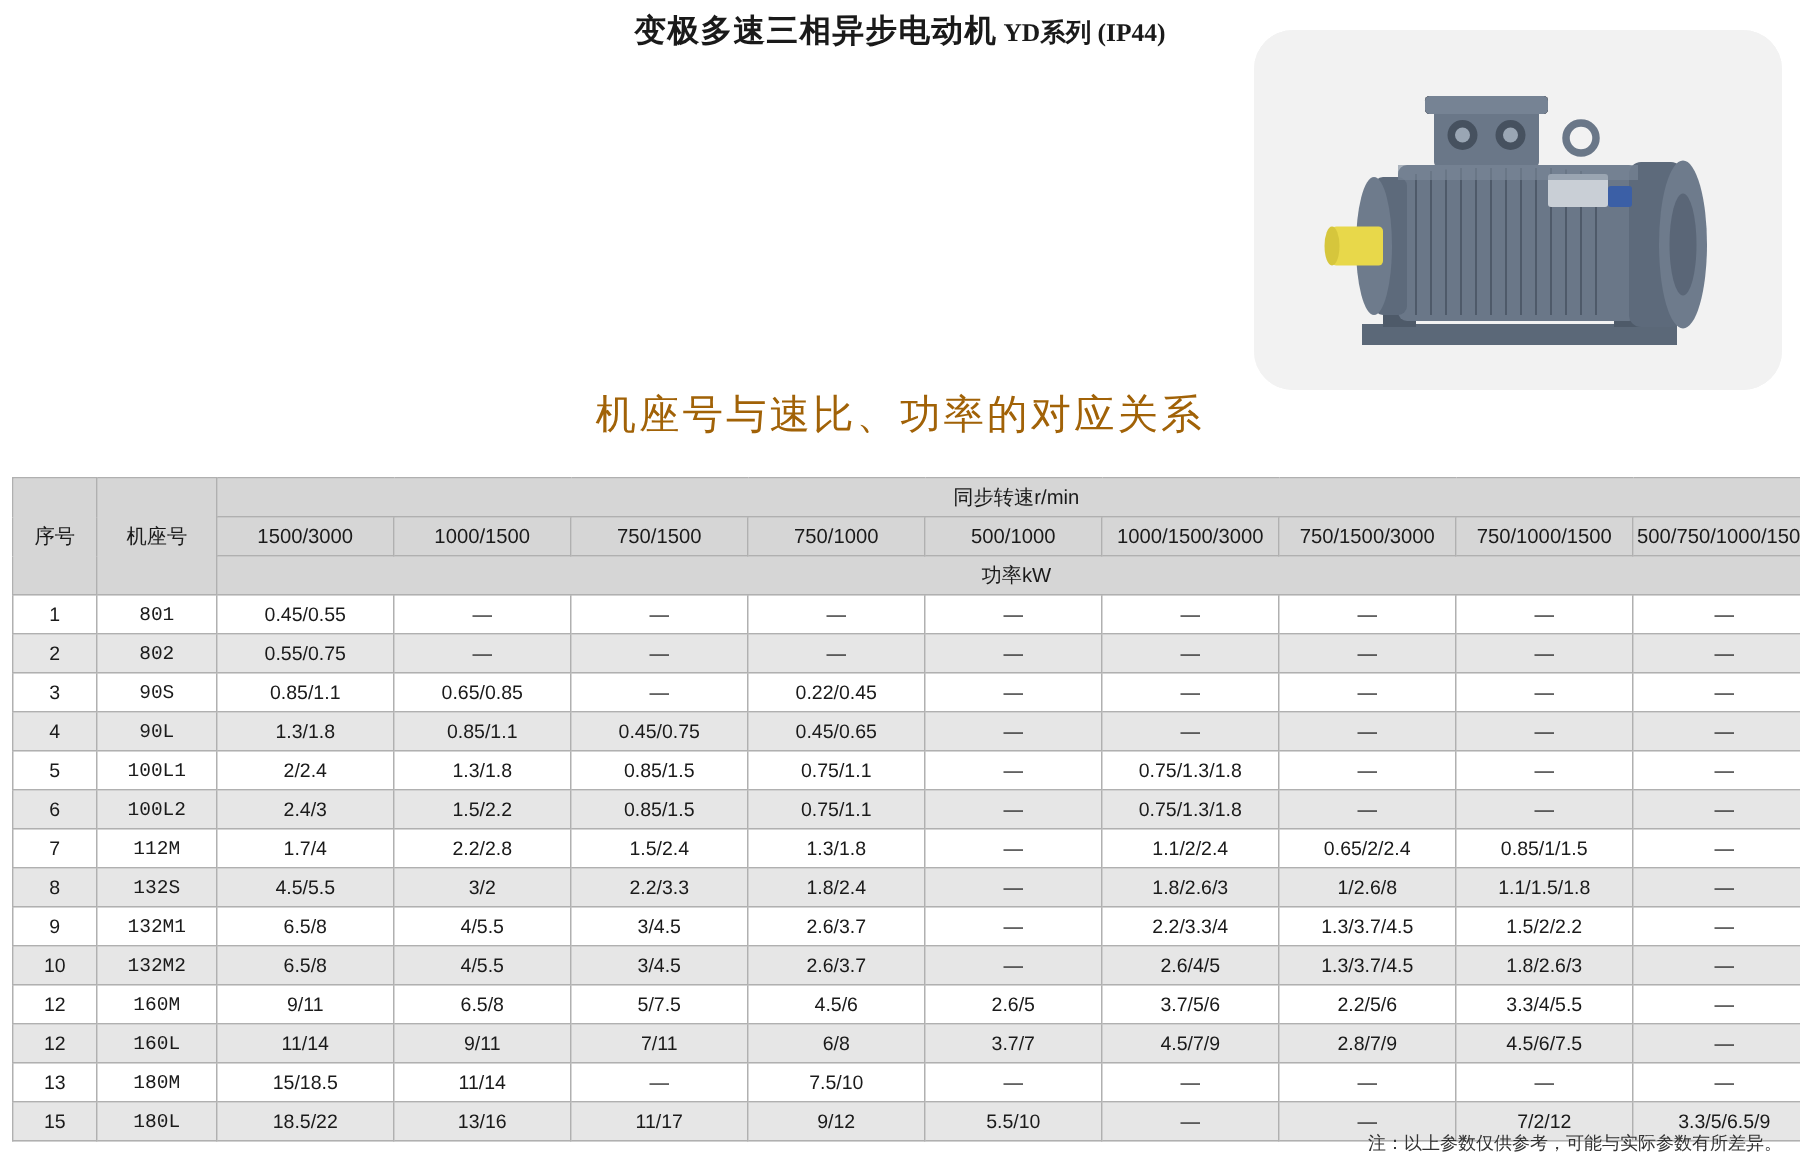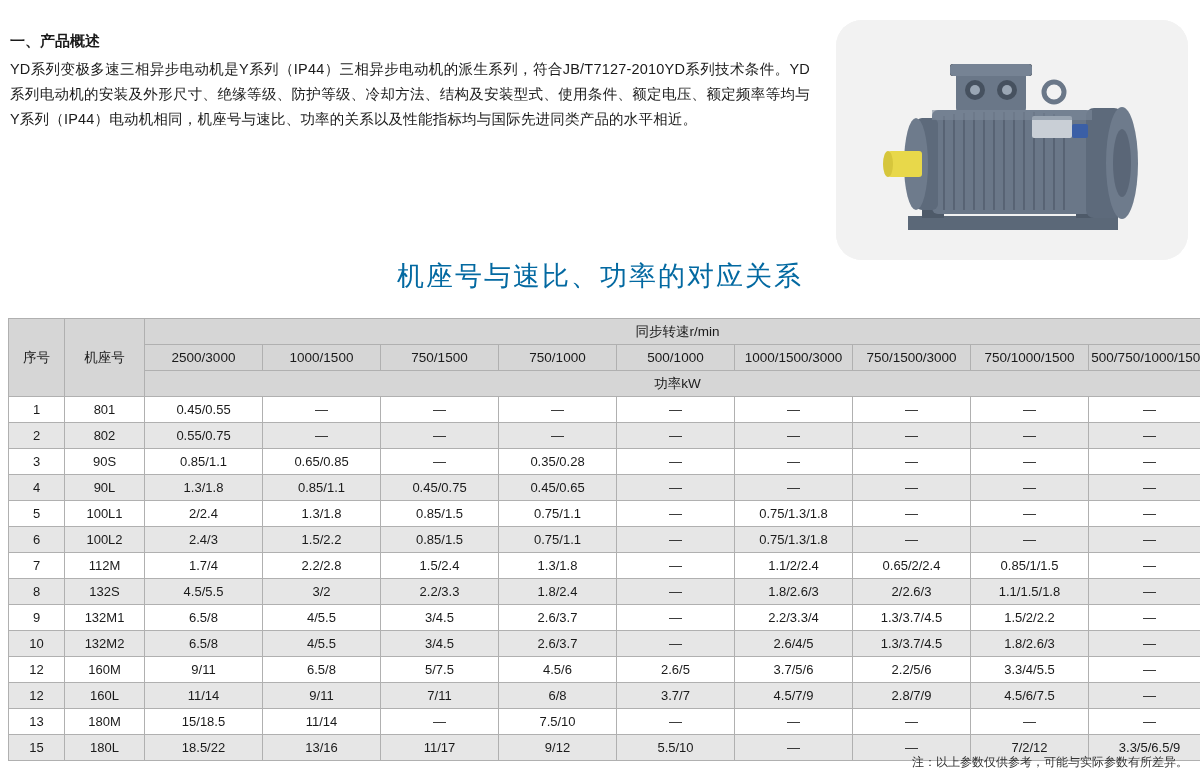--- a/index.html
+++ b/index.html
@@ -73,21 +73,21 @@
 
   
   .section-title {
     position: absolute;
     top: 258px;
     left: 0;
     width: 1200px;
     text-align: center;
     font-size: 27px;
     letter-spacing: 2px;
-    color: #0369a1;
+    color: #a16207;
   }
 
   
   .table-wrap {
     position: absolute;
     top: 318px;
     left: 8px;
     width: 1184px;
   }
   table.spec {
@@ -121,20 +121,21 @@
   }
   .row-plain td {
     background: #ffffff;
   }
   td.cell-seq, td.cell-frame {
     font-size: 13.5px;
   }
   td.cell-frame {
     font-weight: bold;
     font-size: 13.5px;
+    font-family: Liberation Mono, monospace;
   }
   .speed-hdr {
     font-size: 13.5px;
   }
   .power-hdr {
     font-size: 13.5px;
   }
 
   
   .footnote {
@@ -144,25 +145,24 @@
     font-size: 12px;
     color: #333;
     margin-top: 44px;
   }
 </style>
 </head>
 <body>
 
 <div class="page">
 
-
-  <div class="intro">
-    <div class="intro-heading">一、产品概述</div>
-    <div class="intro-body">YD系列变极多速三相异步电动机是Y系列（IP44）三相异步电动机的派生系列，符合JB/T7127-2010YD系列技术条件。YD系列电动机的安装及外形尺寸、绝缘等级、防护等级、冷却方法、结构及安装型式、使用条件、额定电压、额定频率等均与Y系列（IP44）电动机相同，机座号与速比、功率的关系以及性能指标均与国际先进同类产品的水平相近。</div>
+  <div class="title-bar">
+    <span class="title-main">变极多速三相异步电动机</span><span class="title-sub">YD系列 (IP44)</span>
   </div>
+
 
   <div class="photo-frame">
     <svg class="photo-svg" width="352" height="240" viewBox="0 0 352 240">
       <rect x="0" y="0" width="352" height="240" fill="#f2f2f2"></rect>
 
       <rect x="72" y="196" width="210" height="14" fill="#5b6878"></rect>
       <rect x="86" y="188" width="22" height="10" fill="#4e5a69"></rect>
       <rect x="240" y="188" width="26" height="10" fill="#4e5a69"></rect>
 
       <rect x="96" y="90" width="160" height="104" rx="6" fill="#6a7788"></rect>
@@ -226,21 +226,21 @@
         <col style="width:118px">
         <col style="width:122px">
       </colgroup>
       <thead>
         <tr class="hdr-top">
           <th rowspan="3" class="corner-seq">序号</th>
           <th rowspan="3" class="corner-frame">机座号</th>
           <th colspan="9" class="speed-hdr">同步转速r/min</th>
         </tr>
         <tr>
-          <th>2500/3000</th>
+          <th>1500/3000</th>
           <th>1000/1500</th>
           <th>750/1500</th>
           <th>750/1000</th>
           <th>500/1000</th>
           <th>1000/1500/3000</th>
           <th>750/1500/3000</th>
           <th>750/1000/1500</th>
           <th>500/750/1000/1500</th>
         </tr>
         <tr>
@@ -273,21 +273,21 @@
             <td class="cell-power">—</td>
             <td class="cell-power">—</td>
             <td class="cell-power">—</td>
           </tr>
           <tr class="row-plain">
             <td class="cell-seq">3</td>
             <td class="cell-frame">90S</td>
             <td class="cell-power">0.85/1.1</td>
             <td class="cell-power">0.65/0.85</td>
             <td class="cell-power">—</td>
-            <td class="cell-power">0.35/0.28</td>
+            <td class="cell-power">0.22/0.45</td>
             <td class="cell-power">—</td>
             <td class="cell-power">—</td>
             <td class="cell-power">—</td>
             <td class="cell-power">—</td>
             <td class="cell-power">—</td>
           </tr>
           <tr class="row-alt">
             <td class="cell-seq">4</td>
             <td class="cell-frame">90L</td>
             <td class="cell-power">1.3/1.8</td>
@@ -341,21 +341,21 @@
           </tr>
           <tr class="row-alt">
             <td class="cell-seq">8</td>
             <td class="cell-frame">132S</td>
             <td class="cell-power">4.5/5.5</td>
             <td class="cell-power">3/2</td>
             <td class="cell-power">2.2/3.3</td>
             <td class="cell-power">1.8/2.4</td>
             <td class="cell-power">—</td>
             <td class="cell-power">1.8/2.6/3</td>
-            <td class="cell-power">2/2.6/3</td>
+            <td class="cell-power">1/2.6/8</td>
             <td class="cell-power">1.1/1.5/1.8</td>
             <td class="cell-power">—</td>
           </tr>
           <tr class="row-plain">
             <td class="cell-seq">9</td>
             <td class="cell-frame">132M1</td>
             <td class="cell-power">6.5/8</td>
             <td class="cell-power">4/5.5</td>
             <td class="cell-power">3/4.5</td>
             <td class="cell-power">2.6/3.7</td>

